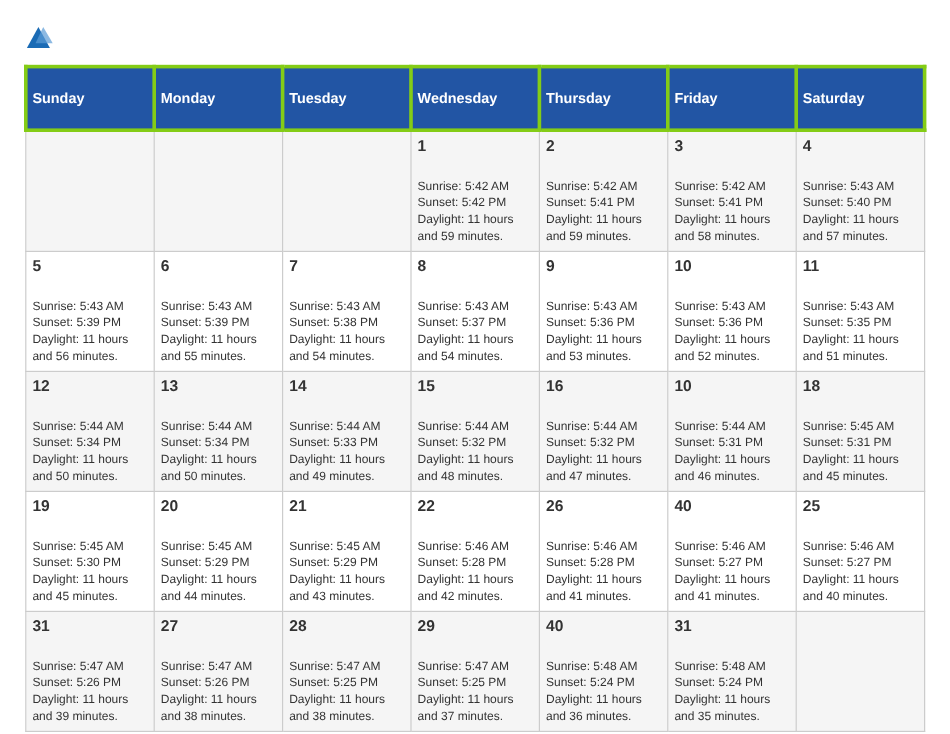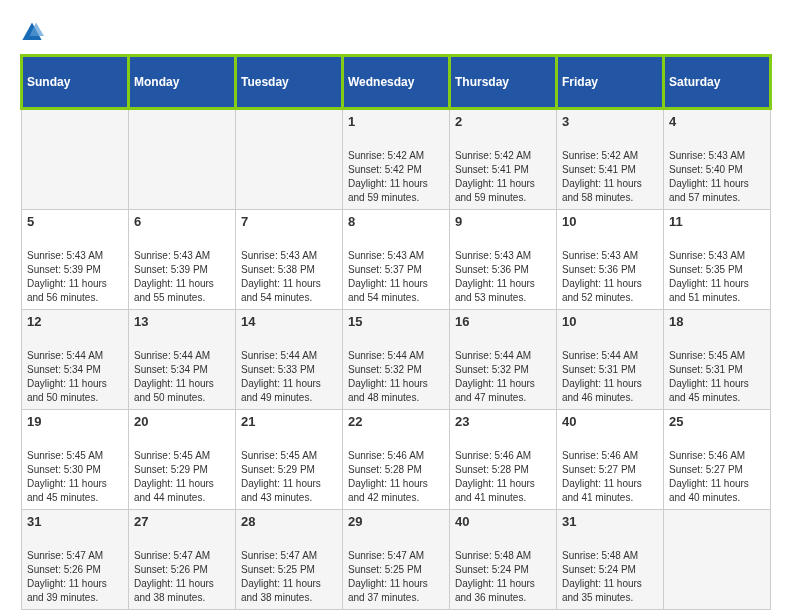--- a/index.html
+++ b/index.html
@@ -209,21 +209,21 @@
         </td>
         <td>
           <span class="day-number">21</span>
           <div class="cell-content">Sunrise: 5:45 AM<br>Sunset: 5:29 PM<br>Daylight: 11 hours and 43 minutes.</div>
         </td>
         <td>
           <span class="day-number">22</span>
           <div class="cell-content">Sunrise: 5:46 AM<br>Sunset: 5:28 PM<br>Daylight: 11 hours and 42 minutes.</div>
         </td>
         <td>
-          <span class="day-number">23</span>
+          <span class="day-number">26</span>
           <div class="cell-content">Sunrise: 5:46 AM<br>Sunset: 5:28 PM<br>Daylight: 11 hours and 41 minutes.</div>
         </td>
         <td>
           <span class="day-number">40</span>
           <div class="cell-content">Sunrise: 5:46 AM<br>Sunset: 5:27 PM<br>Daylight: 11 hours and 41 minutes.</div>
         </td>
         <td>
           <span class="day-number">25</span>
           <div class="cell-content">Sunrise: 5:46 AM<br>Sunset: 5:27 PM<br>Daylight: 11 hours and 40 minutes.</div>
         </td>

